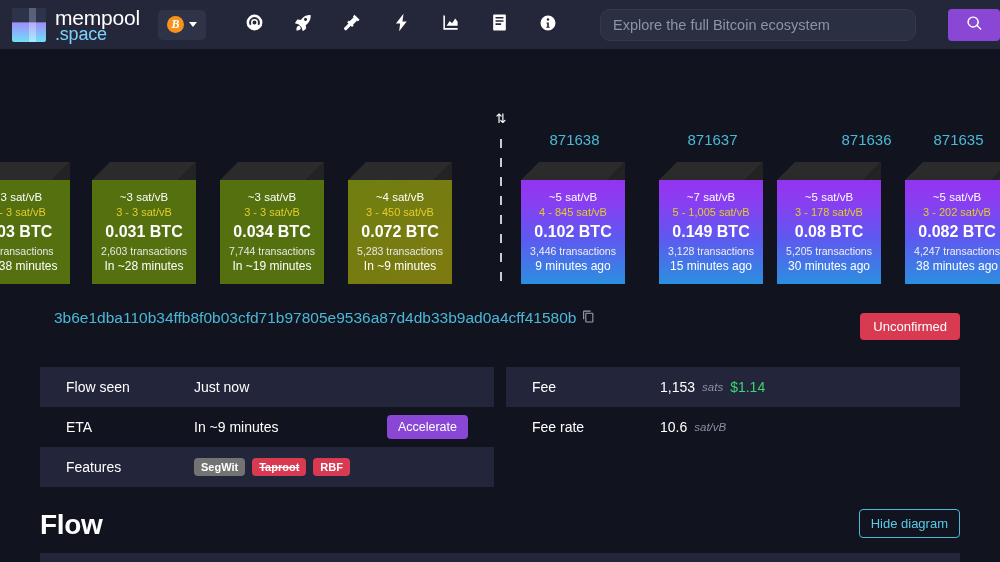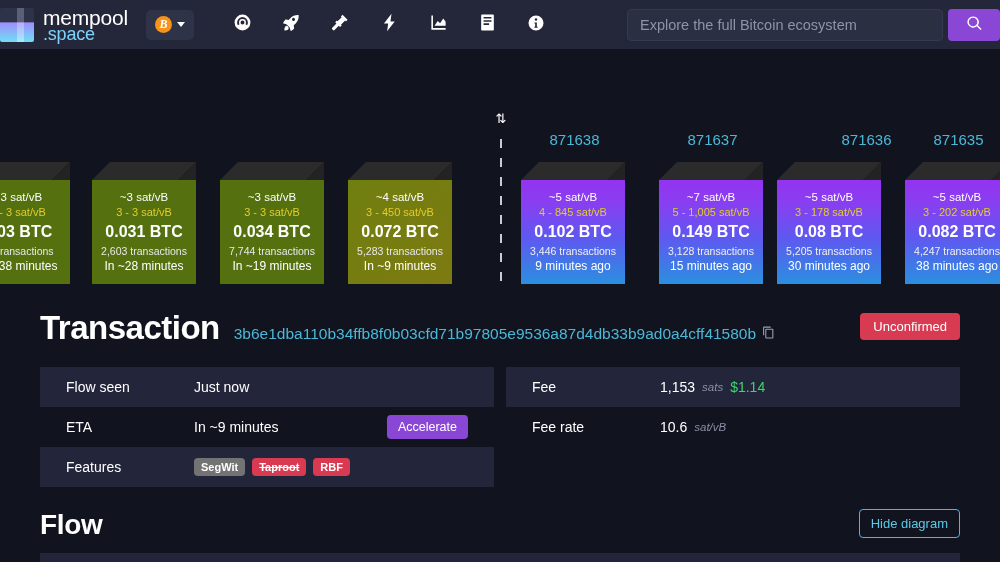--- a/index.html
+++ b/index.html
@@ -13,21 +13,21 @@
 
   
   .header {
     height: 49px;
     background: #24273a;
     display: flex;
     align-items: center;
     padding: 0 8px 0 0;
     position: relative;
   }
-  .logo-wrap { display: flex; align-items: center; gap: 9px; padding-left: 0; }
+  .logo-wrap { display: flex; align-items: center; gap: 9px; padding-left: 12px; }
   .logo-mark {
     width: 34px; height: 34px;
     background: linear-gradient(180deg, #2d3348 0%, #2d3348 42%, #9f8dfc 43%, #6ee0f5 100%);
     border-radius: 2px;
     margin-left: 0;
     position: relative; overflow: hidden;
   }
   .logo-mark::after{
     content:""; position:absolute; left: 17px; top:0; width:7px; height:100%;
     background: linear-gradient(180deg,#5a6079 0%,#5a6079 42%,#b9acff 43%,#a6ecfa 100%);
@@ -59,24 +59,24 @@
     display: flex; align-items: center; justify-content: center;
     cursor: pointer;
   }
   .nav-item svg { fill: #fff; }
 
   .searchbar {
     position: absolute; left: 600px; top: 9px;
     width: 316px; height: 32px;
     background: #2b2f42;
     border: 1px solid #343850;
-    border-radius: 4px;
+    border-radius: 10px;
     display: flex; align-items: center;
     padding: 0 12px;
-    color: #8e93a8; font-size: 14.5px; margin-left: 27px;
+    color: #8e93a8; font-size: 14.5px;
   }
   .search-btn {
     position: absolute; left: 948px; top: 9px;
     width: 52px; height: 32px;
     background: #8a47d6;
     border-radius: 4px;
     display: flex; align-items: center; justify-content: center;
     cursor: pointer;
   }
 
@@ -370,21 +370,20 @@
       <div class="r3">0.082 BTC</div>
       <div class="r4">4,247 transactions</div>
       <div class="r5">38 minutes ago</div>
     </div>
   </div>
 
 </div>
 
 <div class="tx-wrap">
   <div class="tx-title-row">
-    <span class="tx-title">Transaction</span>
     <span class="txid">3b6e1dba110b34ffb8f0b03cfd71b97805e9536a87d4db33b9ad0a4cff41580b</span>
     <span class="copy-ico">
       <svg width="13" height="13" viewBox="0 0 24 24" fill="#9aa0b5">
           <path d="M16 1H4a2 2 0 00-2 2v14h2V3h12zm3 4H8a2 2 0 00-2 2v14a2 2 0 002 2h11a2 2 0 002-2V7a2 2 0 00-2-2zm0 16H8V7h11z"></path>
         </svg>
     </span>
     <span class="badge-unconf">Unconfirmed</span>
   </div>
 
   <div class="tables">

